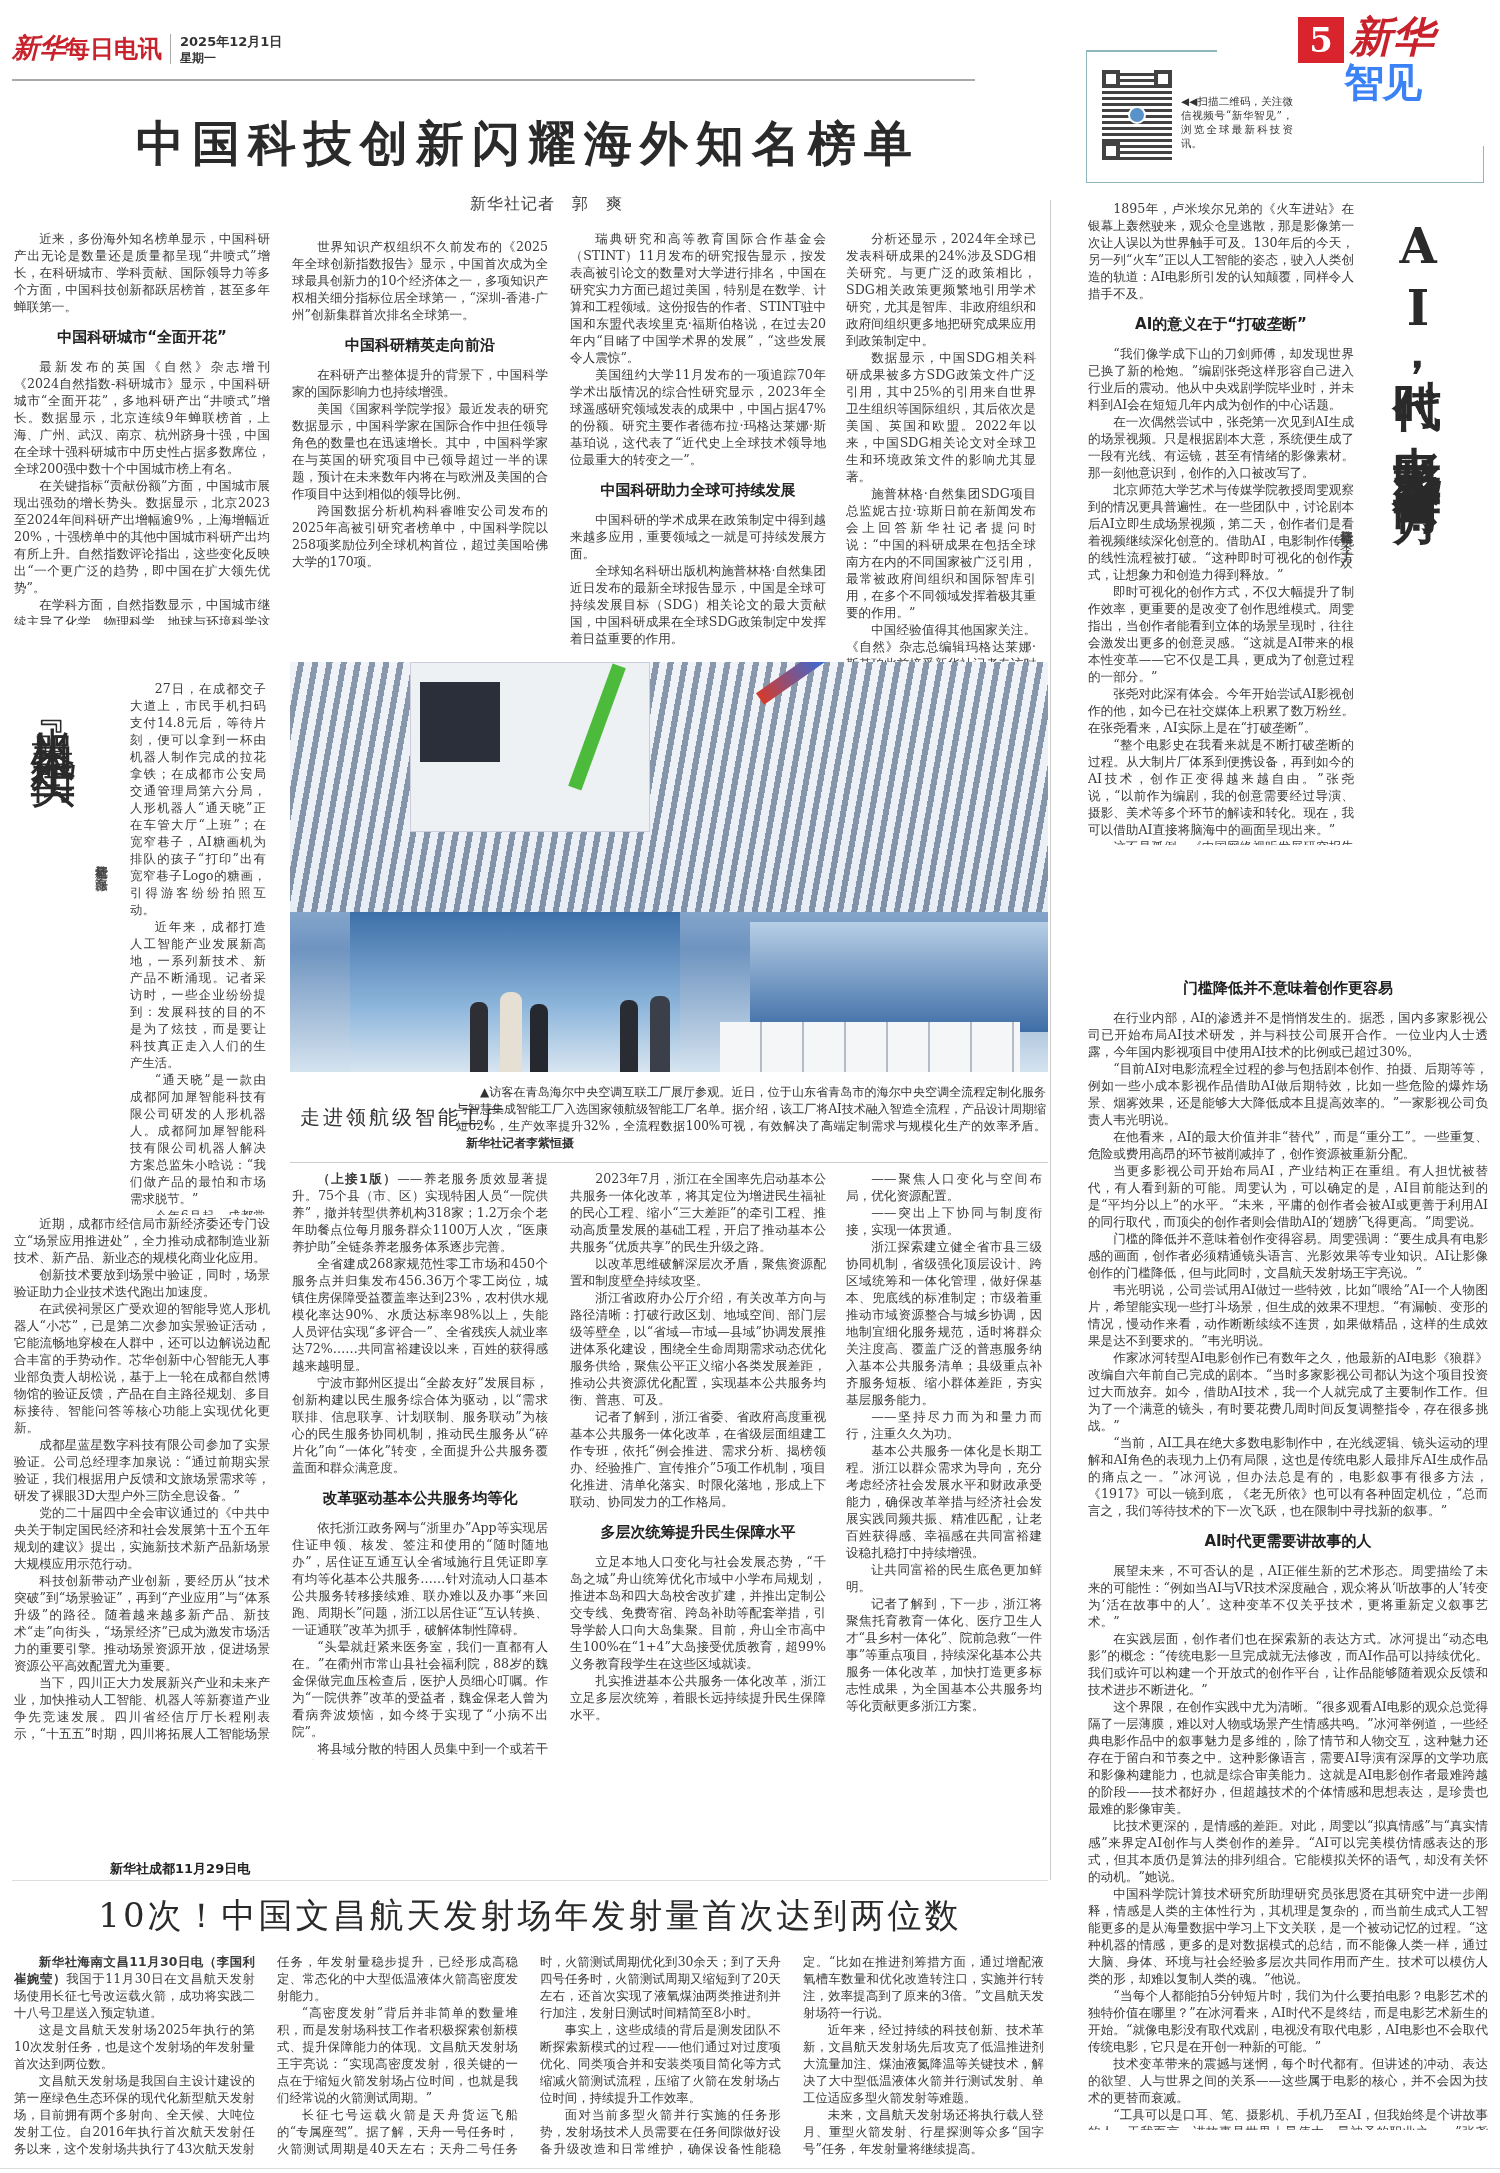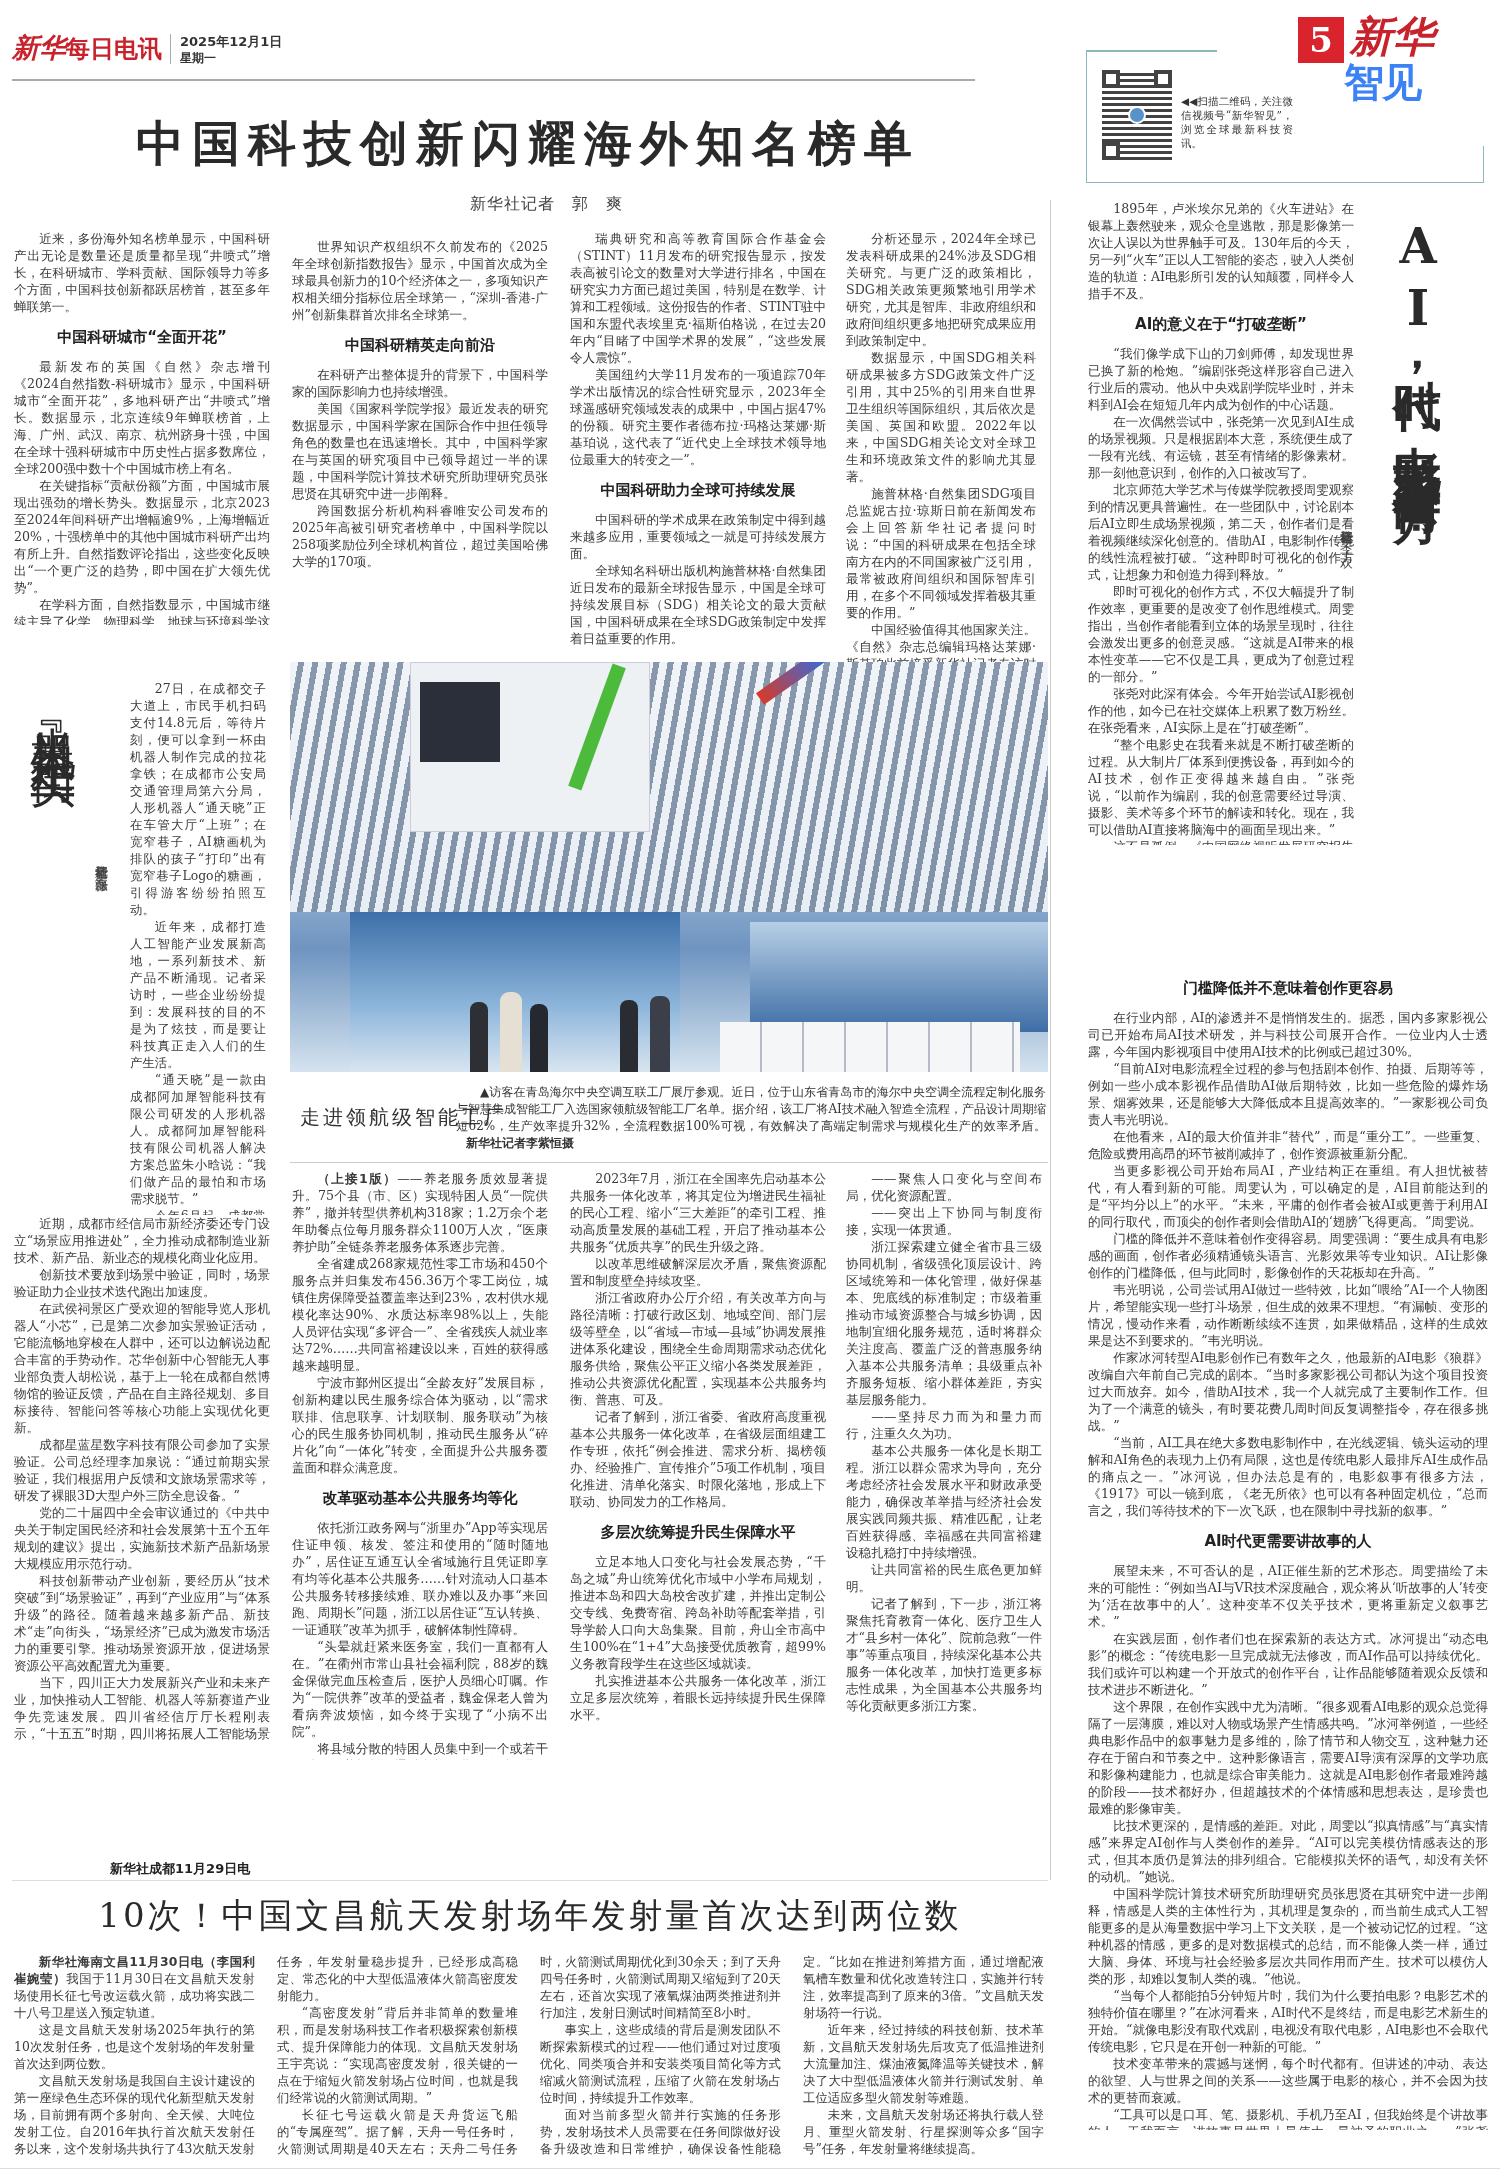--- a/index.html
+++ b/index.html
@@ -53,21 +53,21 @@
   <div class="sub">中国科研城市“全面开花”</div>
   <p>最新发布的英国《自然》杂志增刊《2024自然指数-科研城市》显示，中国科研城市“全面开花”，多地科研产出“井喷式”增长。数据显示，北京连续9年蝉联榜首，上海、广州、武汉、南京、杭州跻身十强，中国在全球十强科研城市中历史性占据多数席位，全球200强中数十个中国城市榜上有名。</p>
   <p>在关键指标“贡献份额”方面，中国城市展现出强劲的增长势头。数据显示，北京2023至2024年间科研产出增幅逾9%，上海增幅近20%，十强榜单中的其他中国城市科研产出均有所上升。自然指数评论指出，这些变化反映出“一个更广泛的趋势，即中国在扩大领先优势”。</p>
   <p>在学科方面，自然指数显示，中国城市继续主导了化学、物理科学、地球与环境科学这三个领域的榜单。其中，中国城市首次包揽了化学领域的全球前十名，在另外两个领域则各占六席，北京在这三个领域均位居全球第一。</p>
 </div>
 
 <div class="abs txt" style="left:292px;top:230px;width:256px;height:432px;overflow:hidden;margin-top:8px;">
   <p>世界知识产权组织不久前发布的《2025年全球创新指数报告》显示，中国首次成为全球最具创新力的10个经济体之一，多项知识产权相关细分指标位居全球第一，“深圳-香港-广州”创新集群首次排名全球第一。</p>
   <div class="sub">中国科研精英走向前沿</div>
   <p>在科研产出整体提升的背景下，中国科学家的国际影响力也持续增强。</p>
-  <p>美国《国家科学院学报》最近发表的研究数据显示，中国科学家在国际合作中担任领导角色的数量也在迅速增长。其中，中国科学家在与英国的研究项目中已领导超过一半的课题，中国科学院计算技术研究所助理研究员张思贤在其研究中进一步阐释。</p>
+  <p>美国《国家科学院学报》最近发表的研究数据显示，中国科学家在国际合作中担任领导角色的数量也在迅速增长。其中，中国科学家在与英国的研究项目中已领导超过一半的课题，预计在未来数年内将在与欧洲及美国的合作项目中达到相似的领导比例。</p>
   <p>跨国数据分析机构科睿唯安公司发布的2025年高被引研究者榜单中，中国科学院以258项奖励位列全球机构首位，超过美国哈佛大学的170项。</p>
 </div>
 
 <div class="abs txt" style="left:570px;top:230px;width:256px;height:432px;overflow:hidden;">
   <p>瑞典研究和高等教育国际合作基金会（STINT）11月发布的研究报告显示，按发表高被引论文的数量对大学进行排名，中国在研究实力方面已超过美国，特别是在数学、计算和工程领域。这份报告的作者、STINT驻中国和东盟代表埃里克·福斯伯格说，在过去20年内“目睹了中国学术界的发展”，“这些发展令人震惊”。</p>
   <p>美国纽约大学11月发布的一项追踪70年学术出版情况的综合性研究显示，2023年全球遥感研究领域发表的成果中，中国占据47%的份额。研究主要作者德布拉·玛格达莱娜·斯基珀说，这代表了“近代史上全球技术领导地位最重大的转变之一”。</p>
   <div class="sub">中国科研助力全球可持续发展</div>
   <p>中国科研的学术成果在政策制定中得到越来越多应用，重要领域之一就是可持续发展方面。</p>
   <p>全球知名科研出版机构施普林格·自然集团近日发布的最新全球报告显示，中国是全球可持续发展目标（SDG）相关论文的最大贡献国，中国科研成果在全球SDG政策制定中发挥着日益重要的作用。</p>
 </div>
@@ -171,21 +171,21 @@
   <p>“整个电影史在我看来就是不断打破垄断的过程。从大制片厂体系到便携设备，再到如今的AI技术，创作正变得越来越自由。”张尧说，“以前作为编剧，我的创意需要经过导演、摄影、美术等多个环节的解读和转化。现在，我可以借助AI直接将脑海中的画面呈现出来。”</p>
   <p>这不是孤例。《中国网络视听发展研究报告（2025）》数据显示，近三分之一的网民使用AI制作图片视频；第56次《中国互联网络发展状况统计报告》显示，2025年上半年，生成式人工智能产品实现了从技术到应用的全方位进步，产品数量迅猛增长，应用场景持续扩大。</p>
 
 </div>
 <div class="abs txt" style="left:1088px;top:980px;width:400px;height:1150px;overflow:hidden;">
   <div class="sub" style="margin-top:0">门槛降低并不意味着创作更容易</div>
   <p>在行业内部，AI的渗透并不是悄悄发生的。据悉，国内多家影视公司已开始布局AI技术研发，并与科技公司展开合作。一位业内人士透露，今年国内影视项目中使用AI技术的比例或已超过30%。</p>
   <p>“目前AI对电影流程全过程的参与包括剧本创作、拍摄、后期等等，例如一些小成本影视作品借助AI做后期特效，比如一些危险的爆炸场景、烟雾效果，还是能够大大降低成本且提高效率的。”一家影视公司负责人韦光明说。</p>
   <p>在他看来，AI的最大价值并非“替代”，而是“重分工”。一些重复、危险或费用高昂的环节被削减掉了，创作资源被重新分配。</p>
   <p>当更多影视公司开始布局AI，产业结构正在重组。有人担忧被替代，有人看到新的可能。周雯认为，可以确定的是，AI目前能达到的是“平均分以上”的水平。“未来，平庸的创作者会被AI或更善于利用AI的同行取代，而顶尖的创作者则会借助AI的‘翅膀’飞得更高。”周雯说。</p>
-  <p>门槛的降低并不意味着创作变得容易。周雯强调：“要生成具有电影感的画面，创作者必须精通镜头语言、光影效果等专业知识。AI让影像创作的门槛降低，但与此同时，影像创作的天花板却在升高。”</p>
+  <p>门槛的降低并不意味着创作变得容易。周雯强调：“要生成具有电影感的画面，创作者必须精通镜头语言、光影效果等专业知识。AI让影像创作的门槛降低，但与此同时，文昌航天发射场王宇亮说。”</p>
   <p>韦光明说，公司尝试用AI做过一些特效，比如“喂给”AI一个人物图片，希望能实现一些打斗场景，但生成的效果不理想。“有漏帧、变形的情况，慢动作来看，动作断断续续不连贯，如果做精品，这样的生成效果是达不到要求的。”韦光明说。</p>
   <p>作家冰河转型AI电影创作已有数年之久，他最新的AI电影《狼群》改编自六年前自己完成的剧本。“当时多家影视公司都认为这个项目投资过大而放弃。如今，借助AI技术，我一个人就完成了主要制作工作。但为了一个满意的镜头，有时要花费几周时间反复调整指令，存在很多挑战。”</p>
   <p>“当前，AI工具在绝大多数电影制作中，在光线逻辑、镜头运动的理解和AI角色的表现力上仍有局限，这也是传统电影人最排斥AI生成作品的痛点之一。”冰河说，但办法总是有的，电影叙事有很多方法，《1917》可以一镜到底，《老无所依》也可以有各种固定机位，“总而言之，我们等待技术的下一次飞跃，也在限制中寻找新的叙事。”</p>
   <div class="sub">AI时代更需要讲故事的人</div>
   <p>展望未来，不可否认的是，AI正催生新的艺术形态。周雯描绘了未来的可能性：“例如当AI与VR技术深度融合，观众将从‘听故事的人’转变为‘活在故事中的人’。这种变革不仅关乎技术，更将重新定义叙事艺术。”</p>
   <p>在实践层面，创作者们也在探索新的表达方式。冰河提出“动态电影”的概念：“传统电影一旦完成就无法修改，而AI作品可以持续优化。我们或许可以构建一个开放式的创作平台，让作品能够随着观众反馈和技术进步不断进化。”</p>
   <p>这个界限，在创作实践中尤为清晰。“很多观看AI电影的观众总觉得隔了一层薄膜，难以对人物或场景产生情感共鸣。”冰河举例道，一些经典电影作品中的叙事魅力是多维的，除了情节和人物交互，这种魅力还存在于留白和节奏之中。这种影像语言，需要AI导演有深厚的文学功底和影像构建能力，也就是综合审美能力。这就是AI电影创作者最难跨越的阶段——技术都好办，但超越技术的个体情感和思想表达，是珍贵也最难的影像审美。</p>
   <p>比技术更深的，是情感的差距。对此，周雯以“拟真情感”与“真实情感”来界定AI创作与人类创作的差异。“AI可以完美模仿情感表达的形式，但其本质仍是算法的排列组合。它能模拟关怀的语气，却没有关怀的动机。”她说。</p>
   <p>中国科学院计算技术研究所助理研究员张思贤在其研究中进一步阐释，情感是人类的主体性行为，其机理是复杂的，而当前生成式人工智能更多的是从海量数据中学习上下文关联，是一个被动记忆的过程。“这种机器的情感，更多的是对数据模式的总结，而不能像人类一样，通过大脑、身体、环境与社会经验多层次共同作用而产生。技术可以模仿人类的形，却难以复制人类的魂。”他说。</p>
   <p>“当每个人都能拍5分钟短片时，我们为什么要拍电影？电影艺术的独特价值在哪里？”在冰河看来，AI时代不是终结，而是电影艺术新生的开始。“就像电影没有取代戏剧，电视没有取代电影，AI电影也不会取代传统电影，它只是在开创一种新的可能。”</p>

